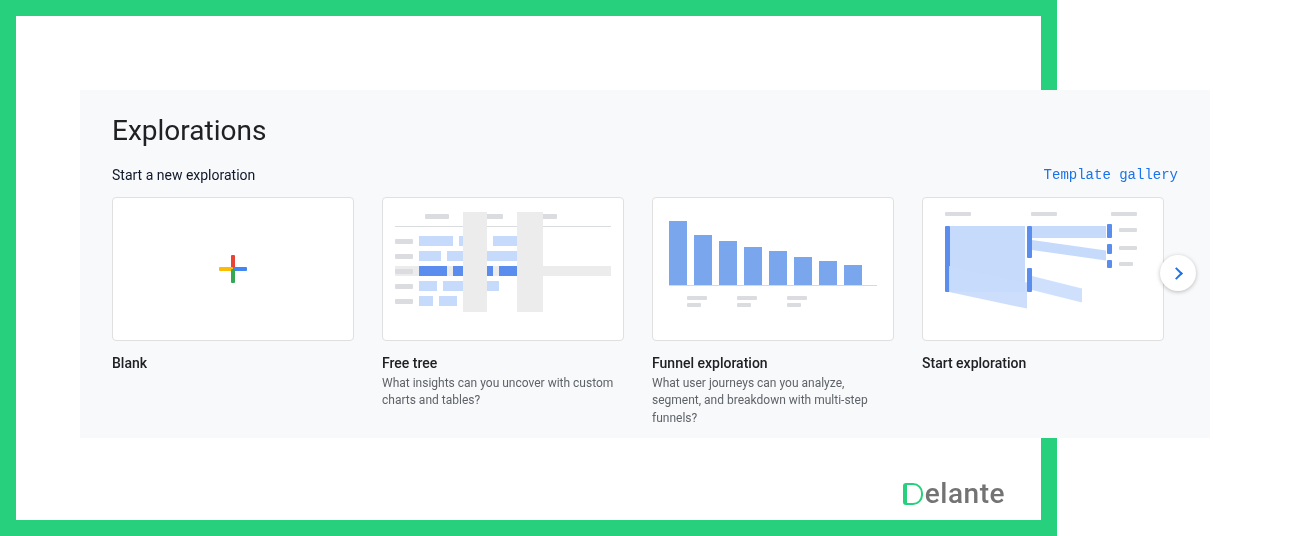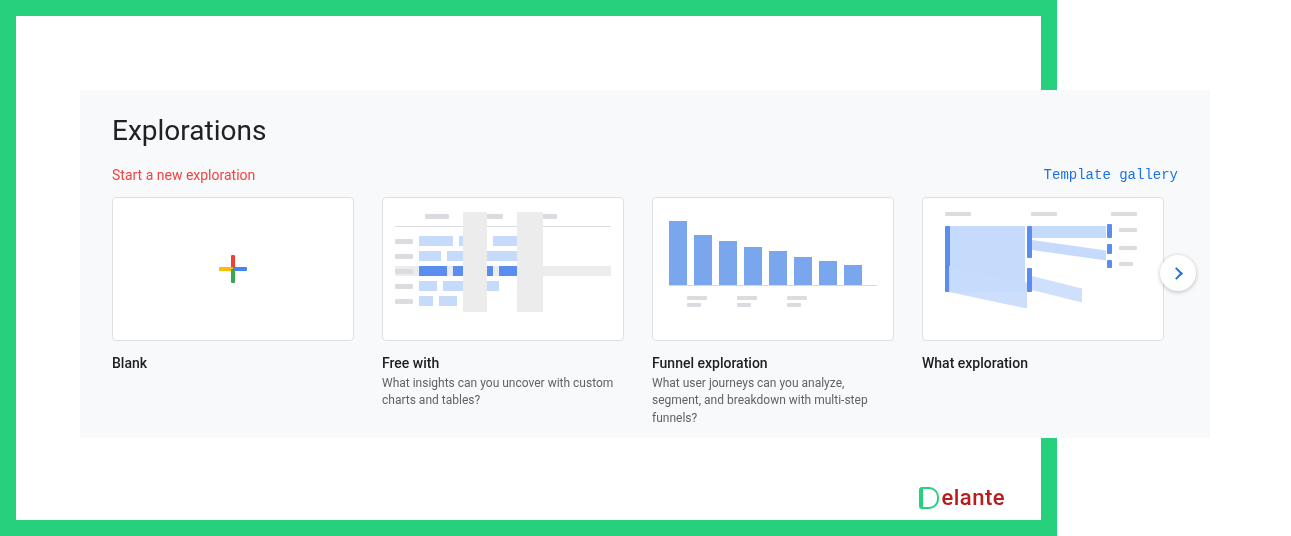--- a/index.html
+++ b/index.html
@@ -34,21 +34,21 @@
     margin-bottom: 20px;
   }
   .row-header {
     display: flex;
     justify-content: space-between;
     align-items: center;
     margin-bottom: 14px;
   }
   .subtitle {
     font-size: 14px;
-    color: #ef4444;
+    color: #0f172a;
   }
   .gallery-link {
     font-size: 14px;
     color: #1a73e8;
     cursor: pointer;
     font-family: Liberation Mono, monospace;
   }
   .cards {
     display: flex;
     gap: 28px;
@@ -131,23 +131,23 @@
     box-shadow: 0 1px 4px rgba(0,0,0,0.25);
     display:flex; align-items:center; justify-content:center;
     cursor:pointer;
   }
   .chev { width:9px; height:9px; border-right:2px solid #1a73e8; border-bottom:2px solid #1a73e8; transform:rotate(-45deg); margin-right:3px;}
   
   .logo {
     position:absolute;
     right: 36px;
     bottom: 10px;
-    font-size: 22px;
+    font-size: 28px;
     font-weight: 500;
-    color:#b91c1c;
+    color:#737373;
     letter-spacing:0.5px;
     display:flex; align-items:center;
   }
   .logo .d {
     color:#26d07c;
     font-weight:600;
     display:inline-block;
     border:2.5px solid #26d07c;
     border-radius:3px 10px 10px 3px;
     width:20px; height:22px;
@@ -220,21 +220,21 @@
                 <div class="ff-cell bar-l w28"></div>
               </div>
             <div class="ff-row">
                 <div class="lbl-s"></div>
                 <div class="ff-cell bar-l w14"></div>
                 <div class="ff-cell bar-l w18"></div>
                 <div class="ff-cell bar-l w22"></div>
               </div>
           </div>
         </div>
-        <div class="card-title">Free with</div>
+        <div class="card-title">Free tree</div>
         <div class="card-desc">What insights can you uncover with custom charts and tables?</div>
       </div>
 
       <div class="card">
         <div class="thumb">
           <div class="fn">
             <div class="fn-bars">
               <div class="fn-bar h64"></div>
                 <div class="fn-bar h50"></div>
                 <div class="fn-bar h44"></div>
@@ -285,21 +285,21 @@
             <div class="pt-node" style="left:184px; top:46px; width:5px; height:10px;"></div>
             <div class="pt-node" style="left:184px; top:62px; width:5px; height:8px;"></div>
 
             <div class="pt-lbl" style="left:196px; top:30px; width:18px;"></div>
             <div class="pt-lbl" style="left:196px; top:48px; width:18px;"></div>
             <div class="pt-lbl" style="left:196px; top:64px; width:14px;"></div>
 
             <div class="pt-flow" style="left:109px; top:78px; width:50px; height:14px; transform:skewY(14deg); transform-origin:left; opacity:0.85;"></div>
           </div>
         </div>
-        <div class="card-title">What exploration</div>
+        <div class="card-title">Start exploration</div>
       </div>
 
       <div class="scroll-next">
         <div class="chev"></div>
       </div>
 
     </div>
   </div>
 
   <div class="logo">

